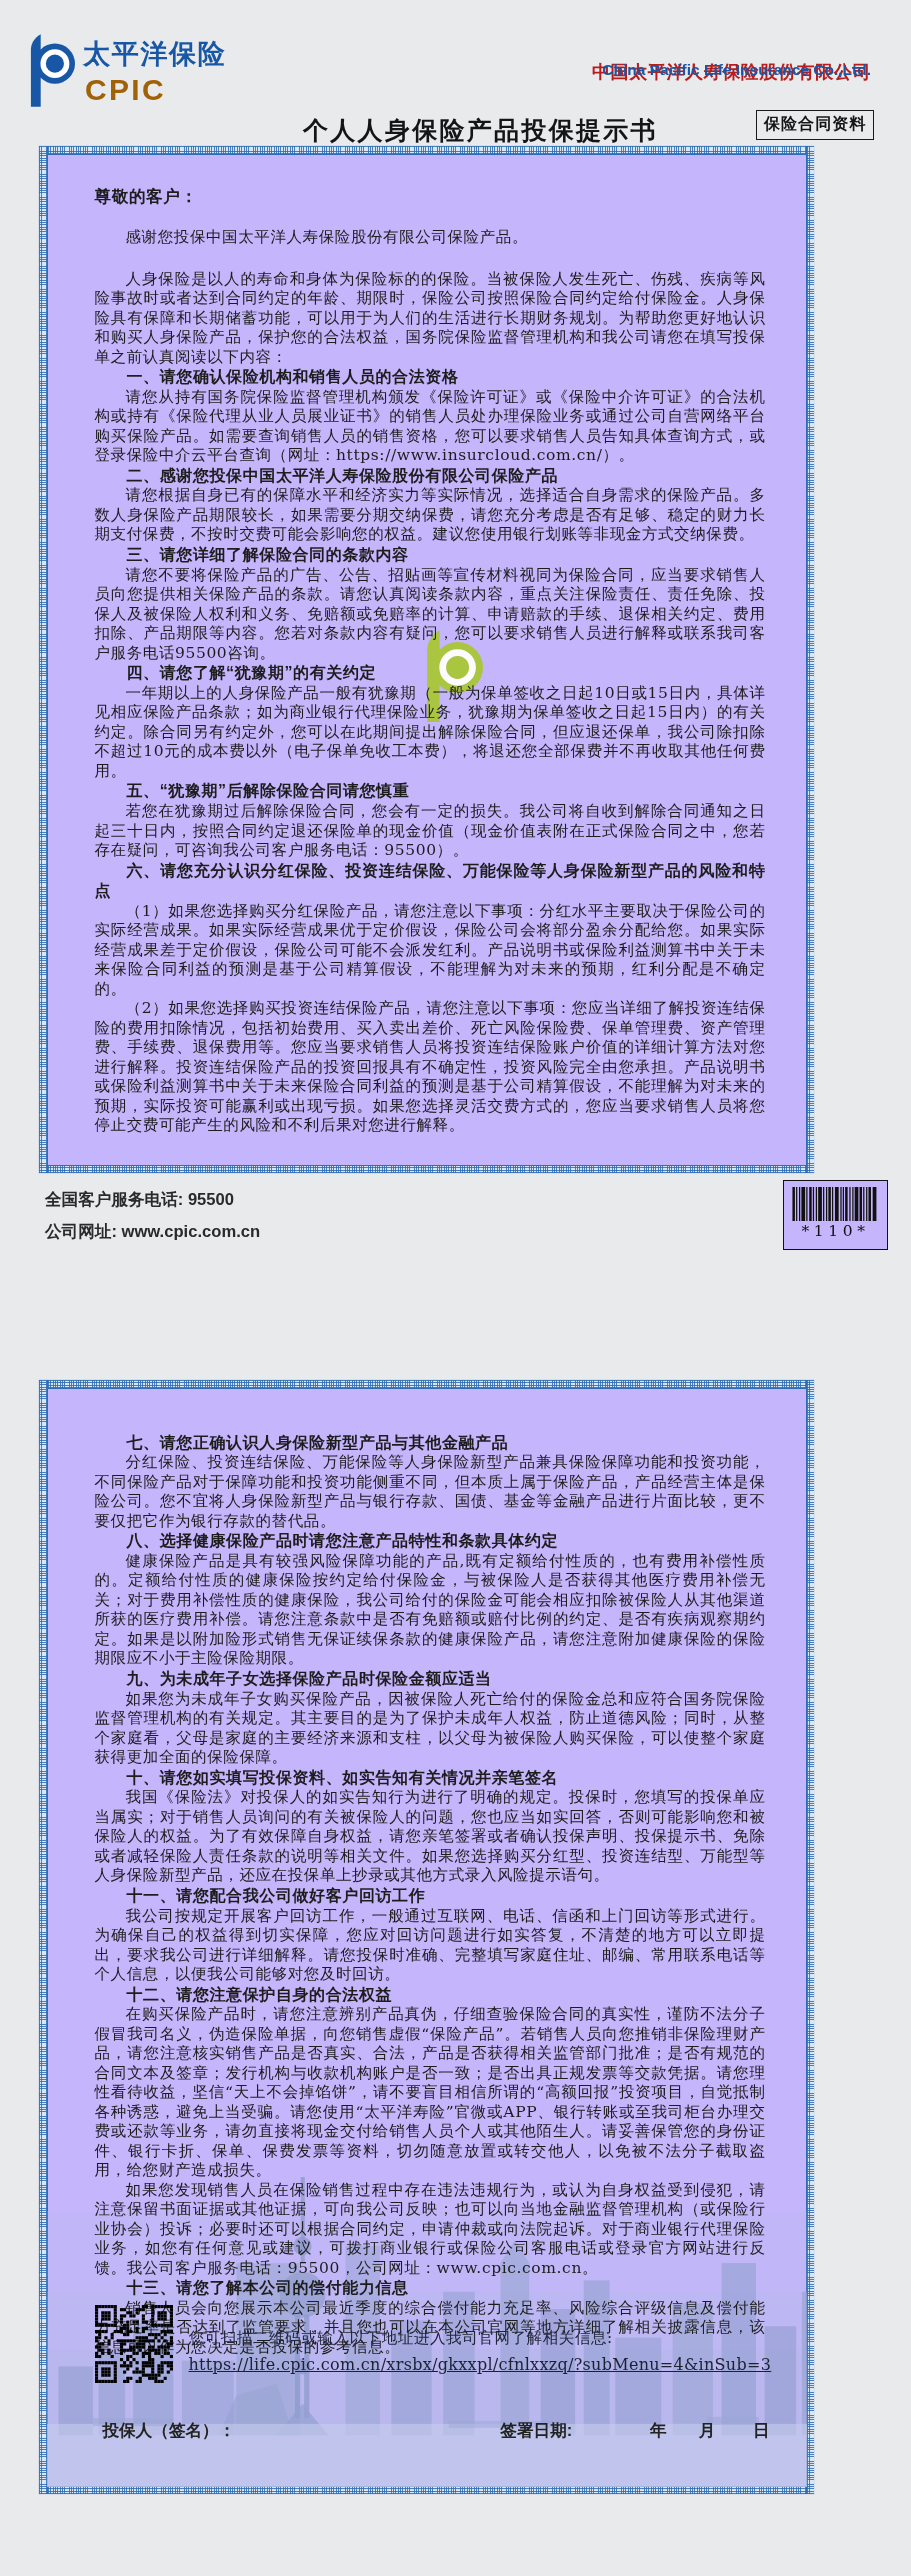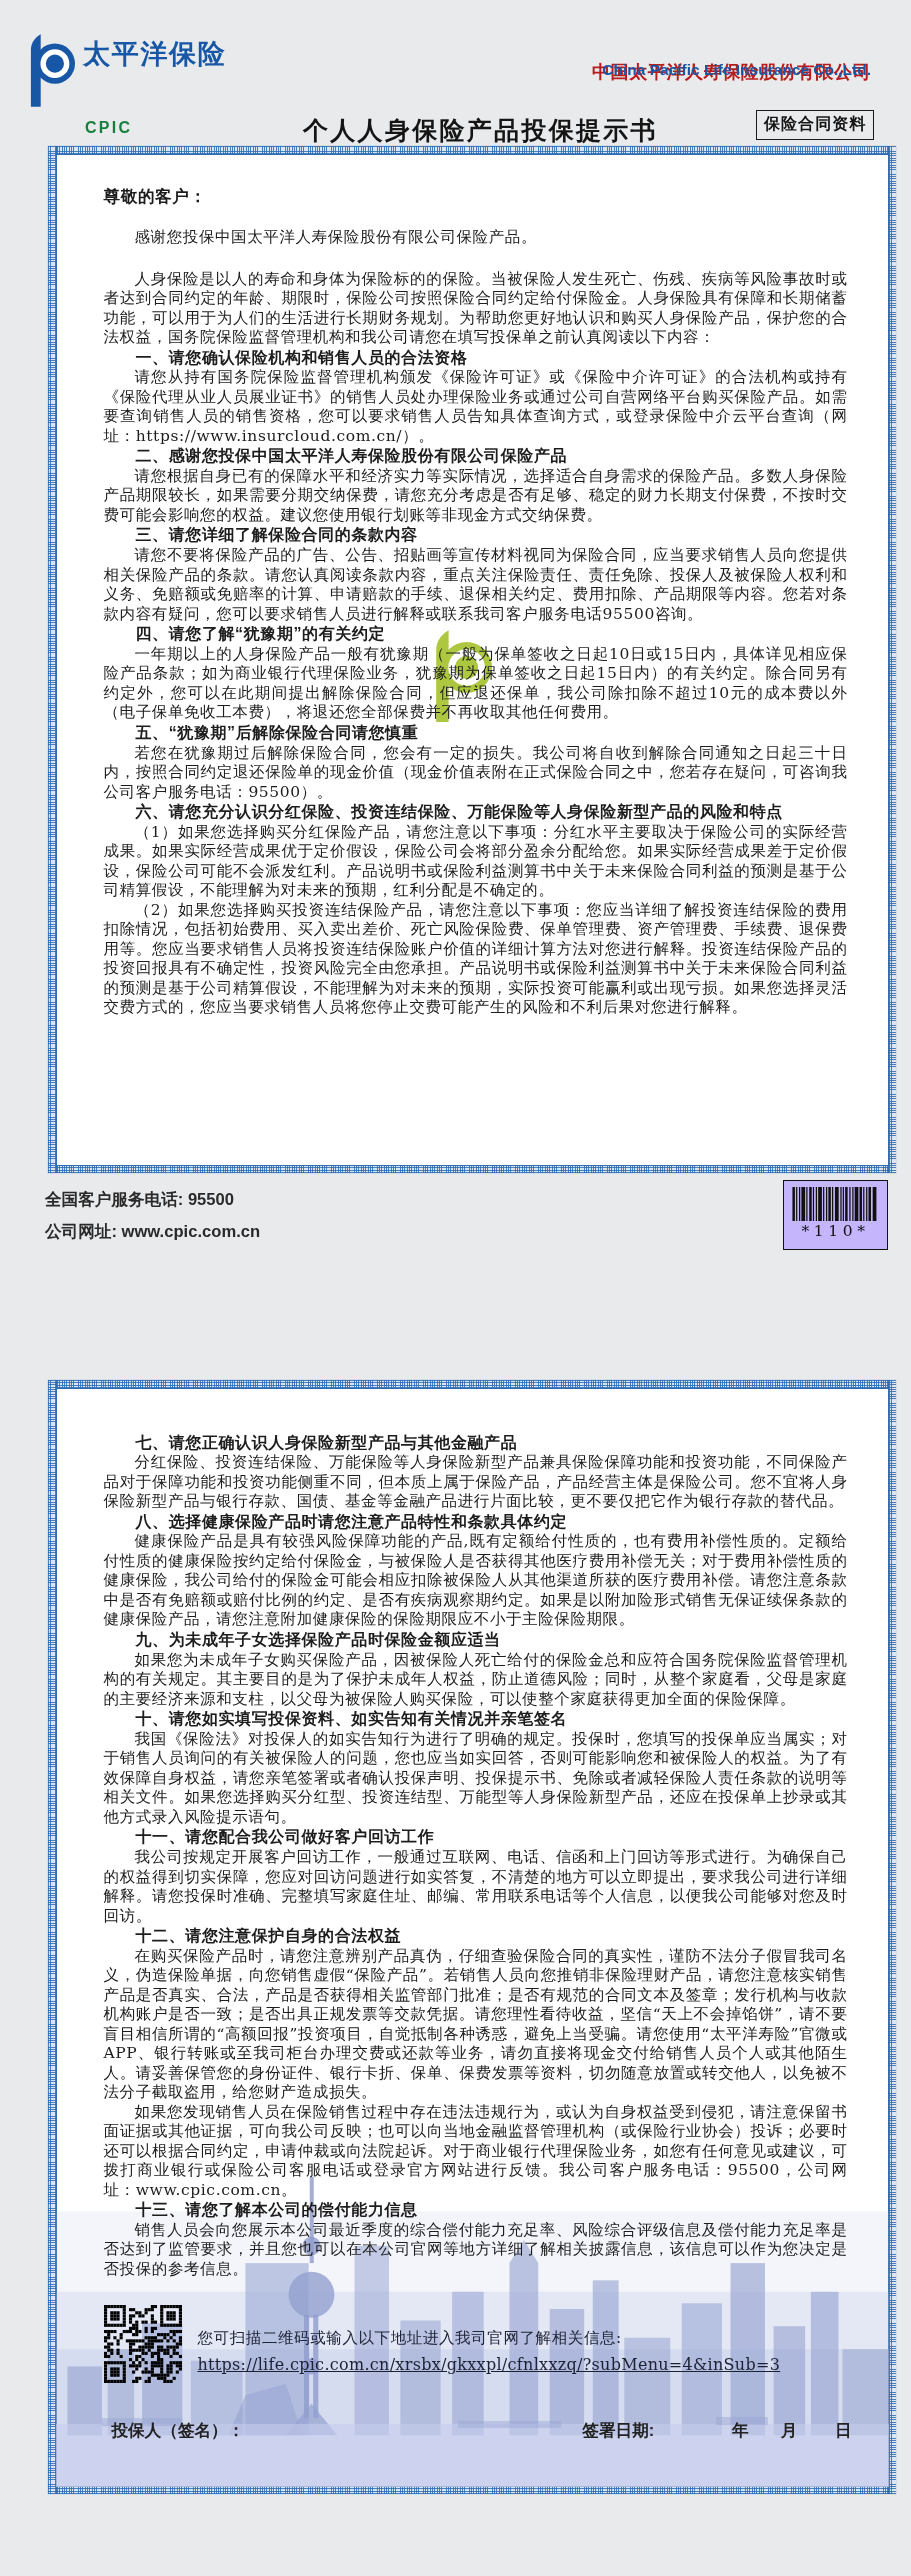--- a/index.html
+++ b/index.html
@@ -5,27 +5,27 @@
   html,body{margin:0;padding:0;}
   body{
     width:911px;height:2576px;position:relative;
     background:#e9eaec;
     font-family:"Liberation Sans",sans-serif;
     color:#1c1c1c;
   }
   
   .hdr-logo{position:absolute;left:26.4px;top:29px;width:49px;height:82px;}
   .brand-cn{position:absolute;left:83px;top:36px;font-size:27px;font-weight:700;color:#1757a6;letter-spacing:1.7px;}
-  .brand-en{position:absolute;left:85px;top:73px;font-size:16px;font-weight:700;color:#15803d;letter-spacing:2.3px;margin-top:46px;}
+  .brand-en{position:absolute;left:85px;top:73px;font-size:30px;font-weight:700;color:#a16207;letter-spacing:2.3px;}
   .company-cn{position:absolute;right:40px;top:36px;font-size:18px;font-weight:700;color:#b91c1c;letter-spacing:0.6px;margin-top:24px;}
   .company-en{position:absolute;right:40px;top:61px;font-size:15.5px;font-weight:700;color:#1757a6;}
   .doc-title{position:absolute;left:303px;top:114px;font-size:25px;font-weight:700;color:#151515;letter-spacing:2.3px;}
   .doc-tag{position:absolute;left:756px;top:110px;border:1.1px solid #1a1a1a;padding:3.4px 6.9px;font-size:16px;font-weight:600;color:#151515;letter-spacing:1.1px;background:#e9eaec;}
   
-  .page{position:absolute;left:48px;width:848px;background:#ffffff;box-shadow:0 0 0 0.6px #c9d4e4;}
+  .page{position:absolute;left:39px;width:775px;background:#c4b5fd;box-shadow:0 0 0 0.6px #c9d4e4;}
   .fr{position:absolute;background:
       repeating-linear-gradient(90deg,rgba(46,108,179,.85) 0 0.9px,rgba(46,108,179,0) 0.9px 2.3px),
       repeating-linear-gradient(0deg,rgba(46,108,179,.85) 0 0.9px,rgba(46,108,179,0) 0.9px 2.3px),
       #d9e6f6;}
   .fr-t{left:0;right:0;top:0;height:7.5px;border-bottom:0.6px solid #2e6cb3;}
   .fr-b{left:0;right:0;bottom:0;height:7.5px;border-top:0.6px solid #2e6cb3;}
   .fr-l{top:0;bottom:0;left:0;width:7.5px;border-right:0.6px solid #2e6cb3;}
   .fr-r{top:0;bottom:0;right:0;width:7.5px;border-left:0.6px solid #2e6cb3;}
   #page1{top:146px;height:1027px;}
   #page2{top:1380px;height:1114px;}

